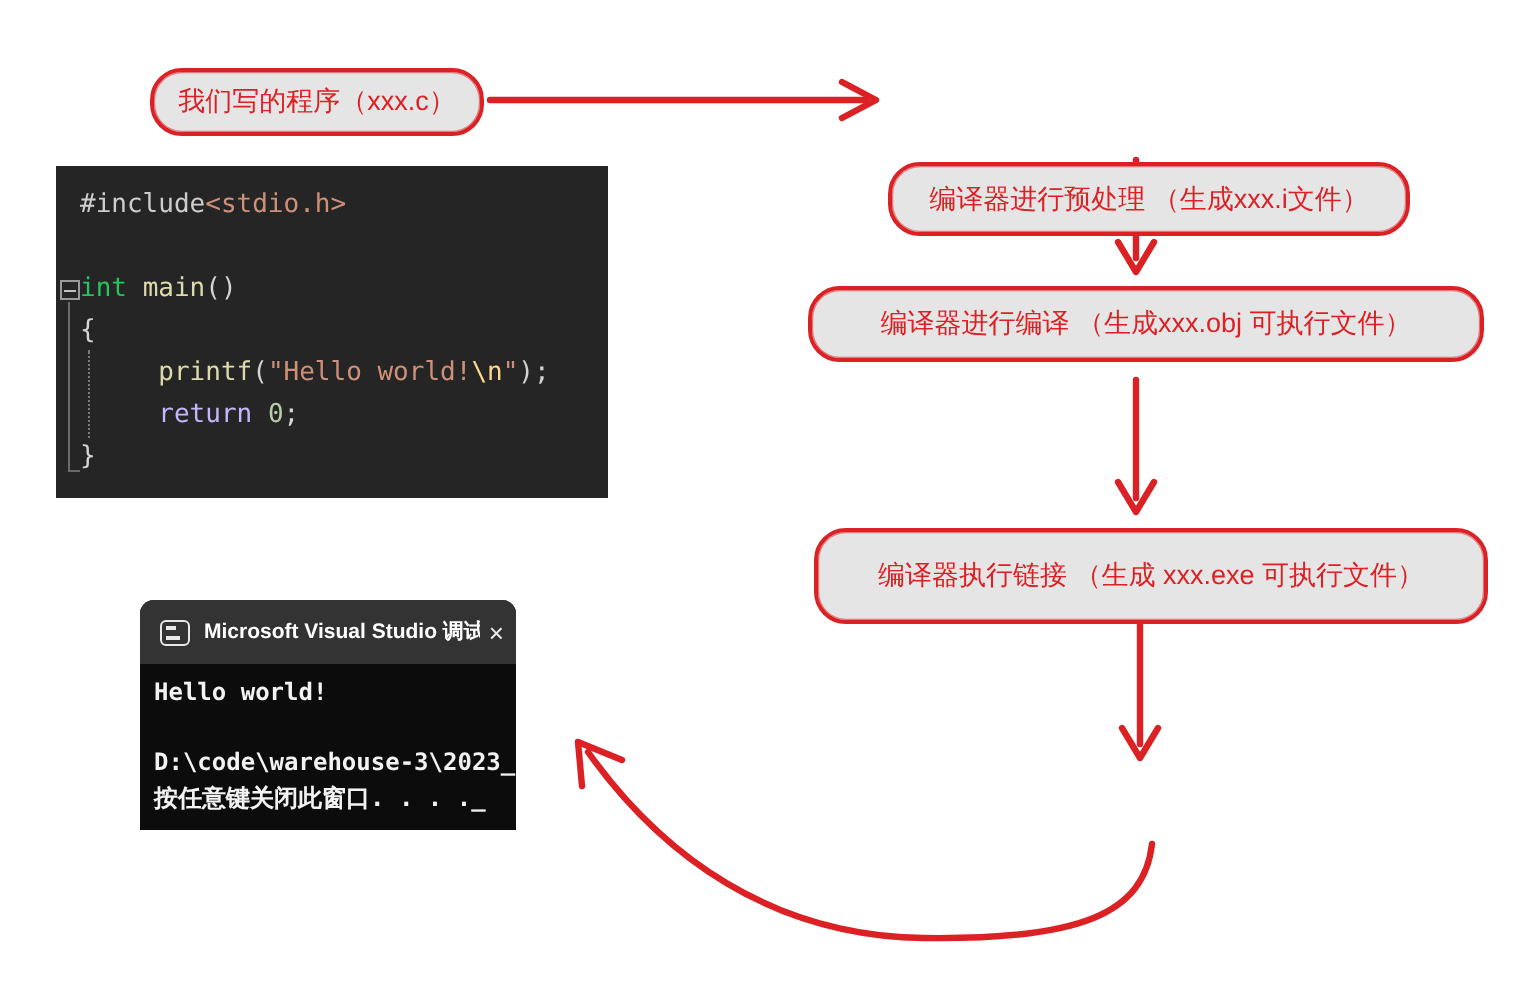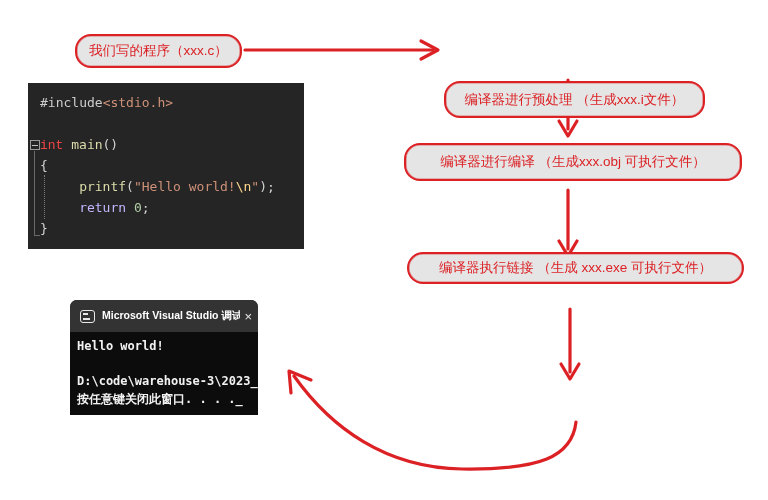--- a/index.html
+++ b/index.html
@@ -30,38 +30,38 @@
     color:var(--red);
     display:flex;align-items:center;justify-content:center;
     font-size:13.5px;font-weight:500;
     white-space:nowrap;
     background:#e5e5e5;
     box-shadow:inset 0 0 0 0.6px rgba(220,33,37,.55);
   }
   .b1{left:75px;top:34px;width:167px;height:34px;}
   .b2{left:444px;top:33px;width:261px;height:37px;margin-top:48px;}
   .b3{left:404px;top:143px;width:338px;height:38px;}
-  .b4{left:407px;top:252px;width:337px;height:32px;align-items:center;}
+  .b4{left:407px;top:264px;width:337px;height:48px;align-items:center;}
   .b5{left:472px;top:386px;width:192px;height:33px;}
 
   
   .editor{
     position:absolute;left:28px;top:83px;width:276px;height:166px;
     background:var(--editor-bg);
     font-family:"DejaVu Sans Mono","Liberation Mono",monospace;
     font-size:13px;line-height:21px;
     color:#d4d4d4;
     padding:9px 6px 0 12px;
     overflow:hidden;
   }
   .code-line{white-space:pre;height:21px;}
   .tk-pre{color:#cdcdcd;}
   .tk-str{color:#ce9178;}
   .tk-esc{color:#ffd68a;}
-  .tk-kw{color:#ef4444;font-family:Liberation Mono, monospace;}
+  .tk-kw{color:#22c55e;}
   .tk-kw2{color:#c4b5fd;}
   .tk-fn{color:#dcdcaa;margin-top:36px;}
   .tk-num{color:#b5cea8;}
   .tk-pl{color:#d4d4d4;}
   .fold-box{
     position:absolute;left:2px;top:57px;width:10px;height:10px;
     border:1px solid #9a9a9a;background:var(--editor-bg);z-index:2;
   }
   .fold-box::after{
     content:"";position:absolute;left:1px;right:1px;top:4px;

